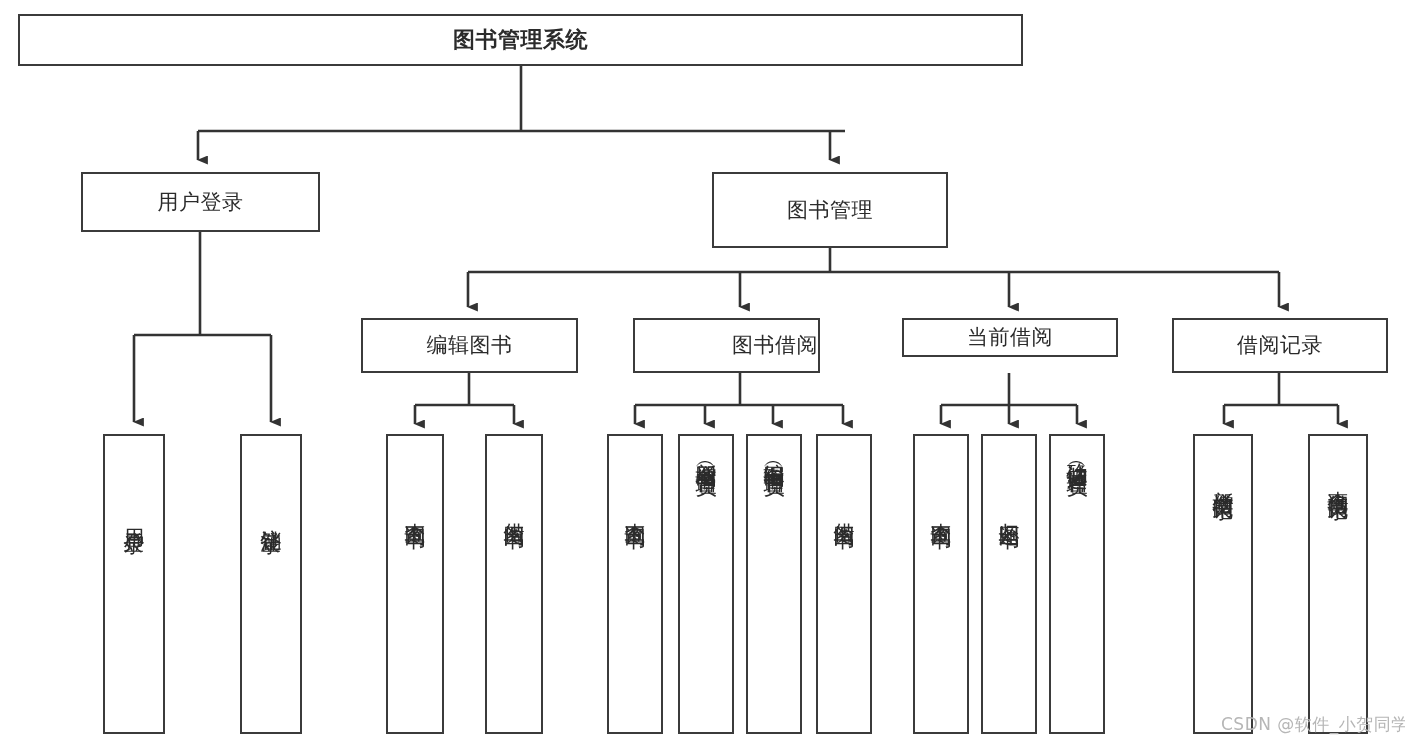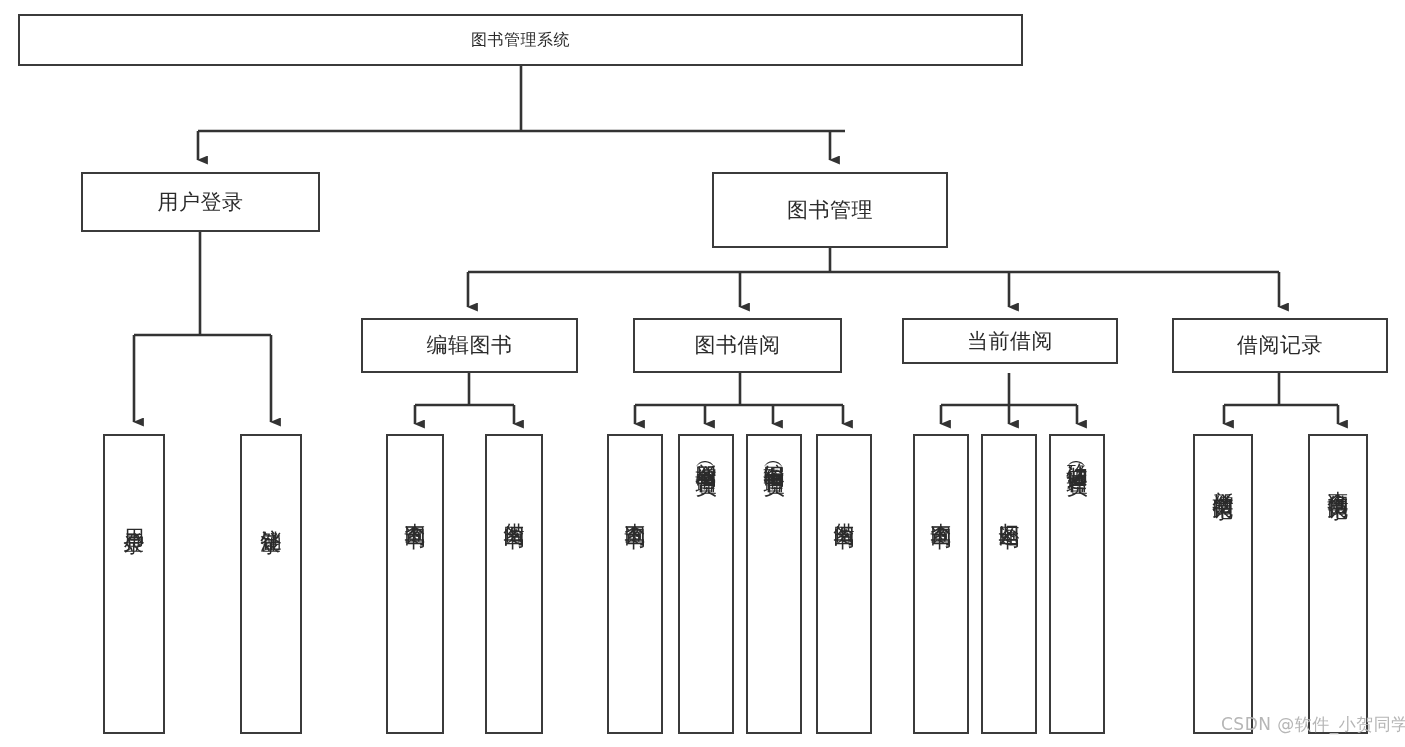--- a/index.html
+++ b/index.html
@@ -33,21 +33,22 @@
     line-height: 1.18;
     color: #2b2b2b;
     letter-spacing: 0.5px;
   }
   
   .node.horiz .node-label {
     font-size: 21px;
     white-space: nowrap;
   }
   .node.root .node-label {
-    font-size: 16px;
+    font-size: 22px;
+    font-weight: bold;
   }
   
   .node.vert {
     align-items: flex-start;
     justify-content: center;
     padding-top: 14px;
   }
   .node.vert .node-label {
     writing-mode: vertical-rl;
     text-orientation: upright;
@@ -139,25 +140,25 @@
   </div>
 
   <div class="node horiz" style="left:712px; top:172px; width:236px; height:76px;">
     <span class="node-label">图书管理</span>
   </div>
 
   <div class="node horiz" style="left:361px; top:318px; width:217px; height:55px;">
     <span class="node-label">编辑图书</span>
   </div>
 
-  <div class="node horiz" style="left:633px; top:318px; width:209px; height:55px;">
+  <div class="node horiz" style="left:633px; top:318px; width:187px; height:55px;justify-content:flex-end;">
     <span class="node-label">图书借阅</span>
   </div>
 
-  <div class="node horiz" style="left:902px; top:318px; width:216px; height:46px;">
+  <div class="node horiz" style="left:902px; top:318px; width:216px; height:39px;">
     <span class="node-label">当前借阅</span>
   </div>
 
   <div class="node horiz" style="left:1172px; top:318px; width:216px; height:55px;">
     <span class="node-label">借阅记录</span>
   </div>
 
   <div class="node vert" style="left:103px; top:434px; width:62px; height:300px; padding-top:76px;">
     <span class="node-label">用户登录</span>
   </div>

